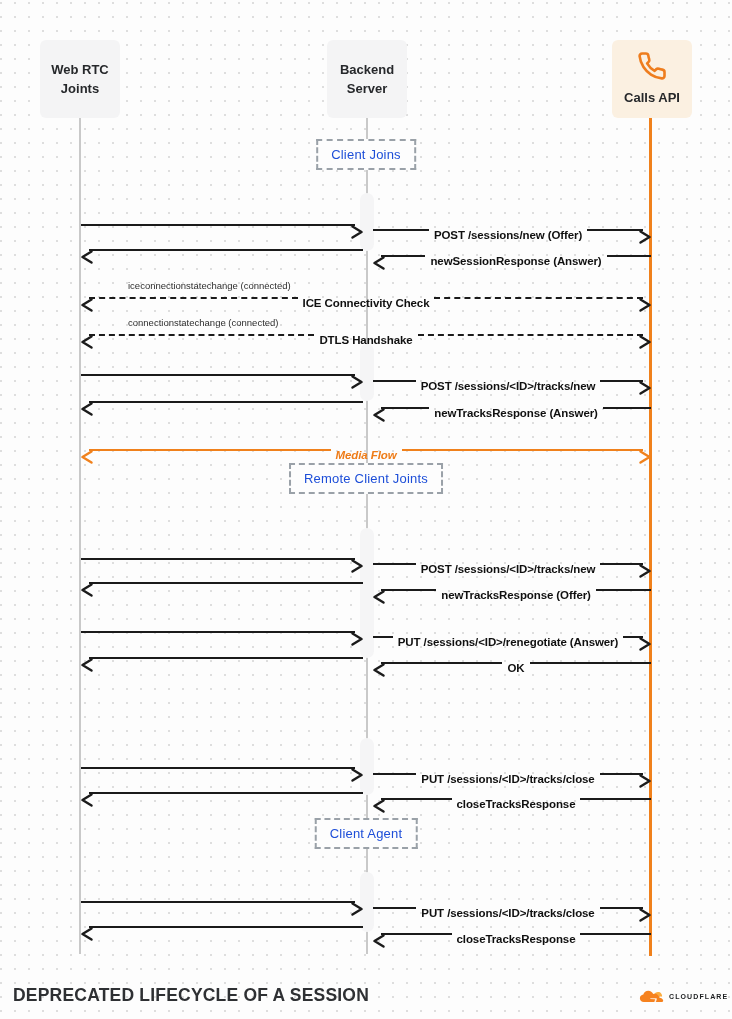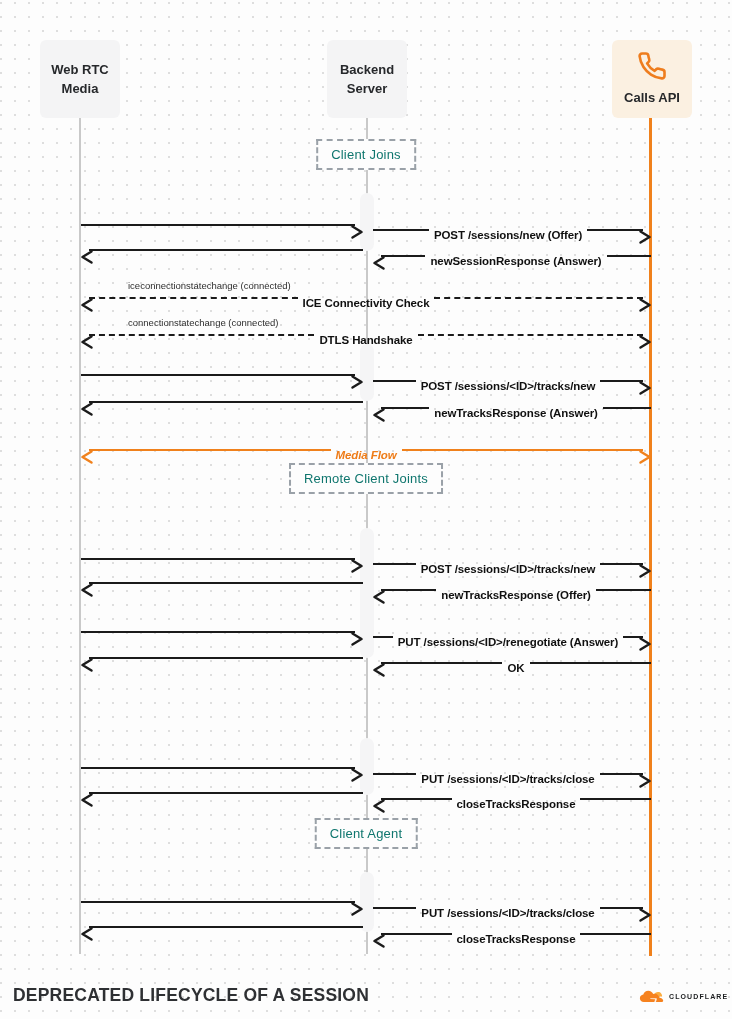--- a/index.html
+++ b/index.html
@@ -20,21 +20,21 @@
     position:absolute;top:40px;width:80px;height:78px;border-radius:6px;background:#f4f4f5;
     display:flex;flex-direction:column;align-items:center;justify-content:center;
     text-align:center;font-weight:700;font-size:13px;color:#26282b;line-height:1.5;
   }
   .actor .alabel{white-space:pre-line;}
   .actor.api{background:#fbf0e1;}
   .actor.api svg{margin-bottom:7px;}
   
   .phase{
     position:absolute;left:366px;transform:translateX(-50%);
-    border:2px dashed #9aa1a8;background:#fdfdfd;color:#0f766e;
+    border:2px dashed #9aa1a8;background:#fdfdfd;color:#1d4ed8;
     font-size:13px;font-weight:500;letter-spacing:.2px;white-space:nowrap;
     padding:6px 13px;
   }
   
   .msg{position:absolute;height:16px;display:flex;align-items:flex-start;margin-top:28px;}
   .ln{flex:1 1 0;min-width:0;border-top:2px solid #1b1b1b;}
   .ln.d{border-top-style:dashed;}
   .lbl{flex:0 0 auto;font-weight:700;font-size:11.5px;color:#101010;padding:0 5px;white-space:nowrap;letter-spacing:-.1px;}
   .chev{flex:0 0 auto;}
   .chev.r{margin-left:-4px;}
@@ -282,21 +282,21 @@
     <svg class="chev l" width="12" height="16" viewBox="0 0 12 16">
         <path d="M10.5 2.5 L1.5 8 L10.5 13.5"></path>
       </svg>
     <div class="ln"></div>
     <span class="lbl">closeTracksResponse</span>
     <div class="ln"></div>
   </div>
 
   <div class="actor" style="left:40px">
     <span class="alabel">Web RTC
-Media</span>
+Joints</span>
   </div>
   <div class="actor" style="left:327px">
     <span class="alabel">Backend
 Server</span>
   </div>
   <div class="actor api" style="left:612px">
     <svg width="30" height="30" viewBox="0 0 24 24">
       <path d="M22 16.92v3a2 2 0 0 1-2.18 2 19.79 19.79 0 0 1-8.63-3.07 19.5 19.5 0 0 1-6-6A19.79 19.79 0 0 1 2.08 4.18 2 2 0 0 1 4.06 2h3a2 2 0 0 1 2 1.72c.127.96.361 1.903.7 2.81a2 2 0 0 1-.45 2.11L8.09 9.91a16 16 0 0 0 6 6l1.27-1.27a2 2 0 0 1 2.11-.45c.907.339 1.85.573 2.81.7A2 2 0 0 1 22 16.92z" fill="none" stroke="#ee7d1e" stroke-width="2.1" stroke-linecap="round" stroke-linejoin="round"></path>
     </svg>
     <span class="alabel">Calls API</span>

